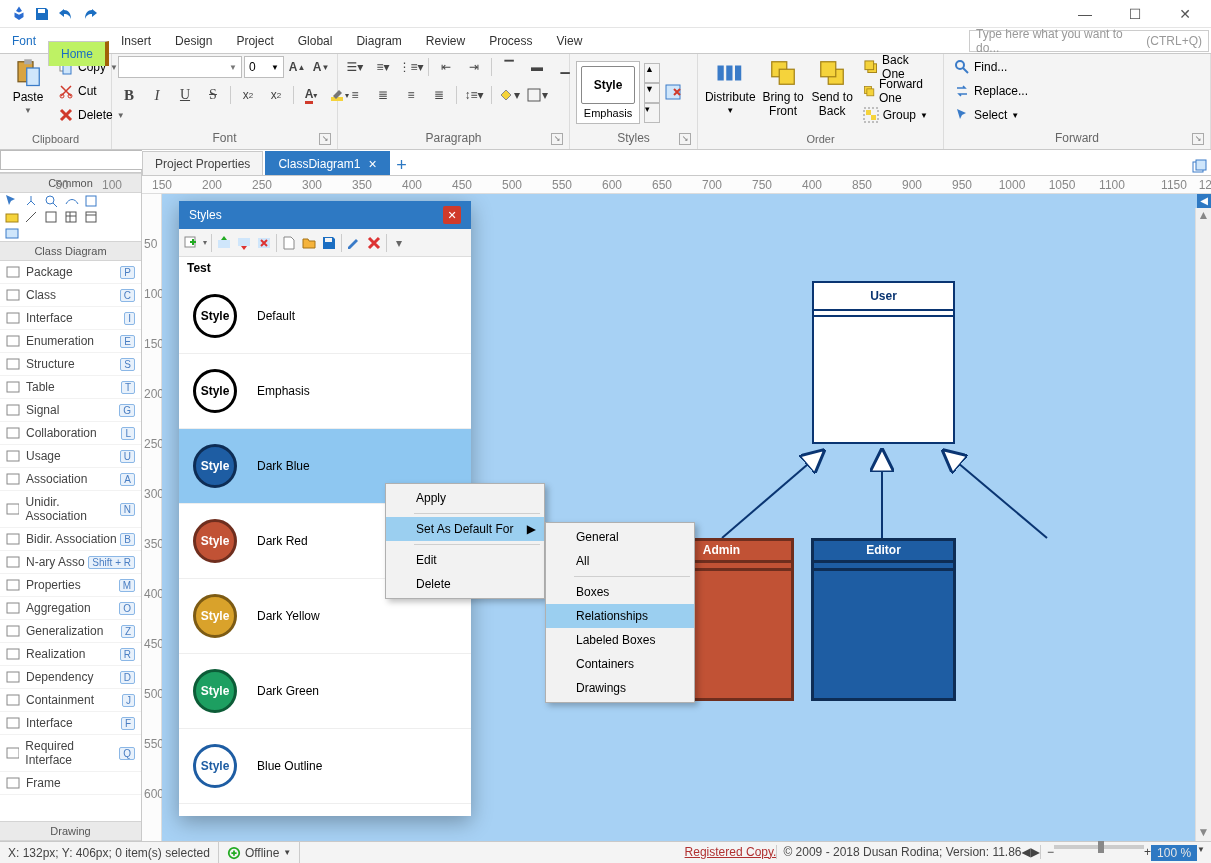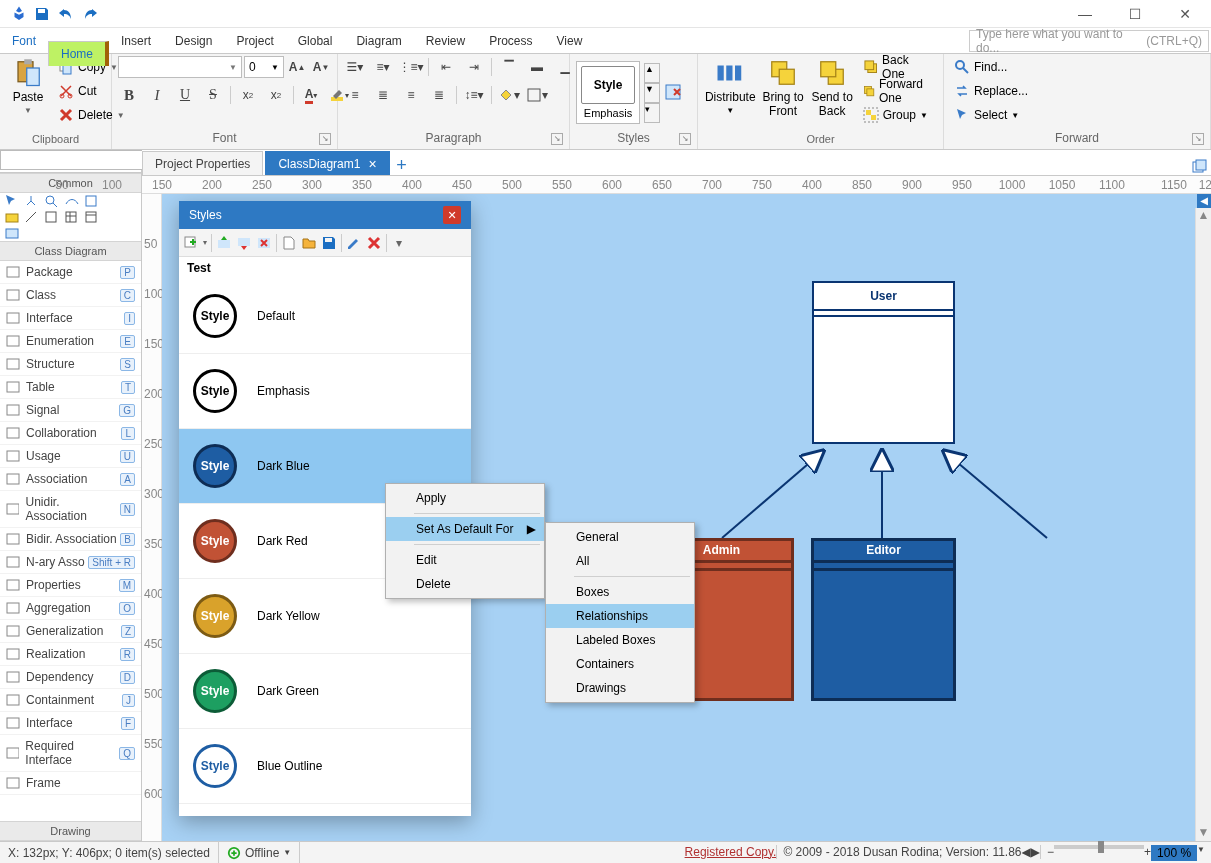--- a/index.html
+++ b/index.html
@@ -77,21 +77,21 @@
 
 .ctx-menu{position:absolute;background:#f2f2f2;border:1px solid #b0b0b0;box-shadow:3px 3px 6px rgba(0,0,0,.25);z-index:30;padding:2px 0;font-size:12px}
 .ctx-menu .mi{height:24px;display:flex;align-items:center;padding:0 26px 0 30px;white-space:nowrap;position:relative}
 .ctx-menu .mi.hi{background:#9bcff0}
 .ctx-menu .mi .arrow-r{position:absolute;right:8px}
 .ctx-menu .sep{height:1px;background:#cfcfcf;margin:3px 4px 3px 28px}
 
 .statusbar{height:22px;background:#f4f4f4;border-top:1px solid #c9c9c9;display:flex;align-items:center;font-size:11px;color:#444}
 .statusbar .seg{padding:16px 8px;border-right:1px solid #ccc;height:100%;display:flex;align-items:center;gap:4px}
 .statusbar .right{margin-left:auto;display:flex;align-items:flex-start;padding-right:6px}
-.zoom-box{background:#2e79c3;color:#000000;padding:1px 6px}
+.zoom-box{background:#2e79c3;color:#e5e5e5;padding:1px 6px}
 
 svg{display:block}
 </style>
 </head>
 <body>
 
 <div class="titlebar">
   <span class="app-icon">
     <svg viewBox="0 0 24 24">
         <path fill="#2b6dd1" d="M12 2l4 6-4 2-4-2zM6 10l6 3 6-3v6l-6 4-6-4z"></path>

